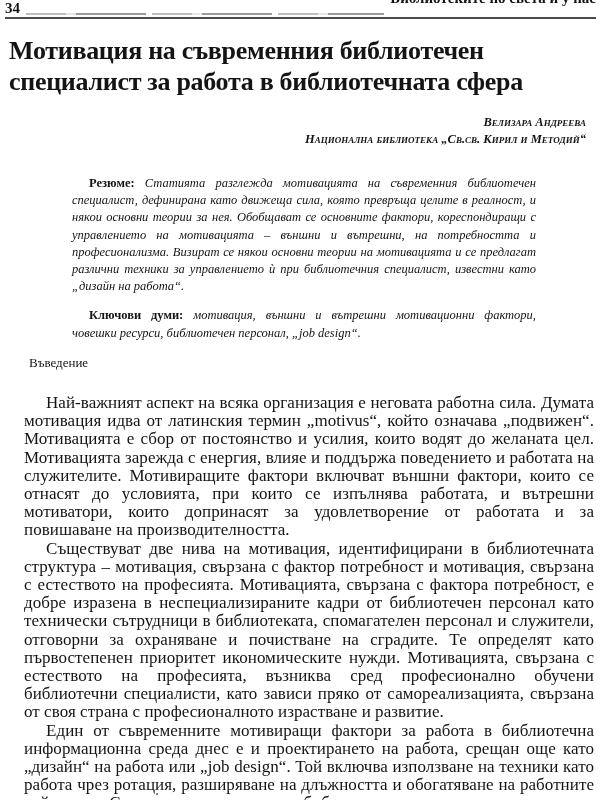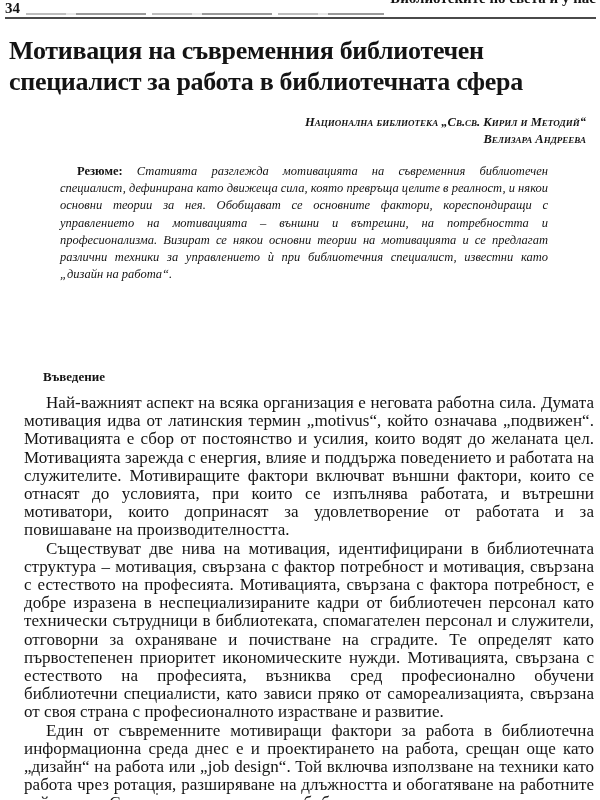--- a/index.html
+++ b/index.html
@@ -31,26 +31,26 @@
     }
     .byline {
       position: absolute; right: 14px; top: 114px; text-align: right;
       font-style: italic; font-weight: bold; font-size: 12.5px; line-height: 17px;
       font-variant: small-caps;
     }
     .abstract {
       position: absolute; left: 60px; top: 163px; width: 488px;
       font-size: 12.5px; line-height: 17.2px; text-align: justify;
     }
-    .abstract p { margin: 0; text-indent: 17px; }
+    .abstract p { margin: 12px; text-indent: 17px; }
     .abstract .label { font-weight: bold; font-style: normal; }
     .abstract .text { font-style: italic; }
     .section-heading {
       position: absolute; left: 29px; top: 355px;
-      font-weight: bold; font-size: 13px; margin: 14px;
+      font-weight: normal; font-size: 13px; margin: 0;
     }
     .body-text {
       position: absolute; left: 24px; top: 394px; width: 570px;
       font-size: 17px; line-height: 18.2px; text-align: justify;
       letter-spacing: 0.05px;
     }
     .body-text p { margin: 0; text-indent: 22px; }
     .speck { position: absolute; left: 156px; top: 793px; width: 2px; height: 2px; background: #888; }
   </style>
 </head>
@@ -58,28 +58,32 @@
 
 <div class="running-header">
   <span class="page-num">34</span>
   <span class="rule"></span>
   <span class="journal">Библиотеките по света и у нас</span>
 </div>
 
 <h1 class="title">Мотивация на съвременния библиотечен специалист за работа в библиотечната сфера</h1>
 
 <div class="byline">
+  <div>Велизара Андреева</div>
   <div>Национална библиотека „Св.св. Кирил и Методий“</div>
-  <div>Велизара Андреева</div>
 </div>
 
 <div class="abstract">
   <p>
     <span class="label">Резюме:</span>
     <span class="text">Статията разглежда мотивацията на съвременния библиотечен специалист, дефинирана като движеща сила, която превръща целите в реалност, и някои основни теории за нея. Обобщават се основните фактори, кореспондиращи с управлението на мотивацията – външни и вътрешни, на потребността и професионализма. Визират се някои основни теории на мотивацията и се предлагат различни техники за управлението ѝ при библиотечния специалист, известни като „дизайн на работа“.</span>
+  </p>
+  <p>
+    <span class="label">Ключови думи:</span>
+    <span class="text">мотивация, външни и вътрешни мотивационни фактори, човешки ресурси, библиотечен персонал, „job design“.</span>
   </p>
 </div>
 
 <h2 class="section-heading">Въведение</h2>
 
 <div class="body-text">
   <p>Най-важният аспект на всяка организация е неговата работна сила. Думата мотивация идва от латинския термин „motivus“, който означава „подвижен“. Мотивацията е сбор от постоянство и усилия, които водят до желаната цел. Мотивацията зарежда с енергия, влияе и поддържа поведението и работата на служителите. Мотивиращите фактори включват външни фактори, които се отнасят до условията, при които се изпълнява работата, и вътрешни мотиватори, които допринасят за удовлетворение от работата и за повишаване на производителността.</p>
   <p>Съществуват две нива на мотивация, идентифицирани в библиотечната структура – мотивация, свързана с фактор потребност и мотивация, свързана с естеството на професията. Мотивацията, свързана с фактора потребност, е добре изразена в неспециализираните кадри от библиотечен персонал като технически сътрудници в библиотеката, спомагателен персонал и служители, отговорни за охраняване и почистване на сградите. Те определят като първостепенен приоритет икономическите нужди. Мотивацията, свързана с естеството на професията, възниква сред професионално обучени библиотечни специалисти, като зависи пряко от самореализацията, свързана от своя страна с професионалното израстване и развитие.</p>
   <p>Един от съвременните мотивиращи фактори за работа в библиотечна информационна среда днес е и проектирането на работа, срещан още като „дизайн“ на работа или „job design“. Той включва използване на техники като работа чрез ротация, разширяване на длъжността и обогатяване на работните дейности. Силната мотивация на библиотечните служители зависи от усещането им за пълно-</p>
 </div>

